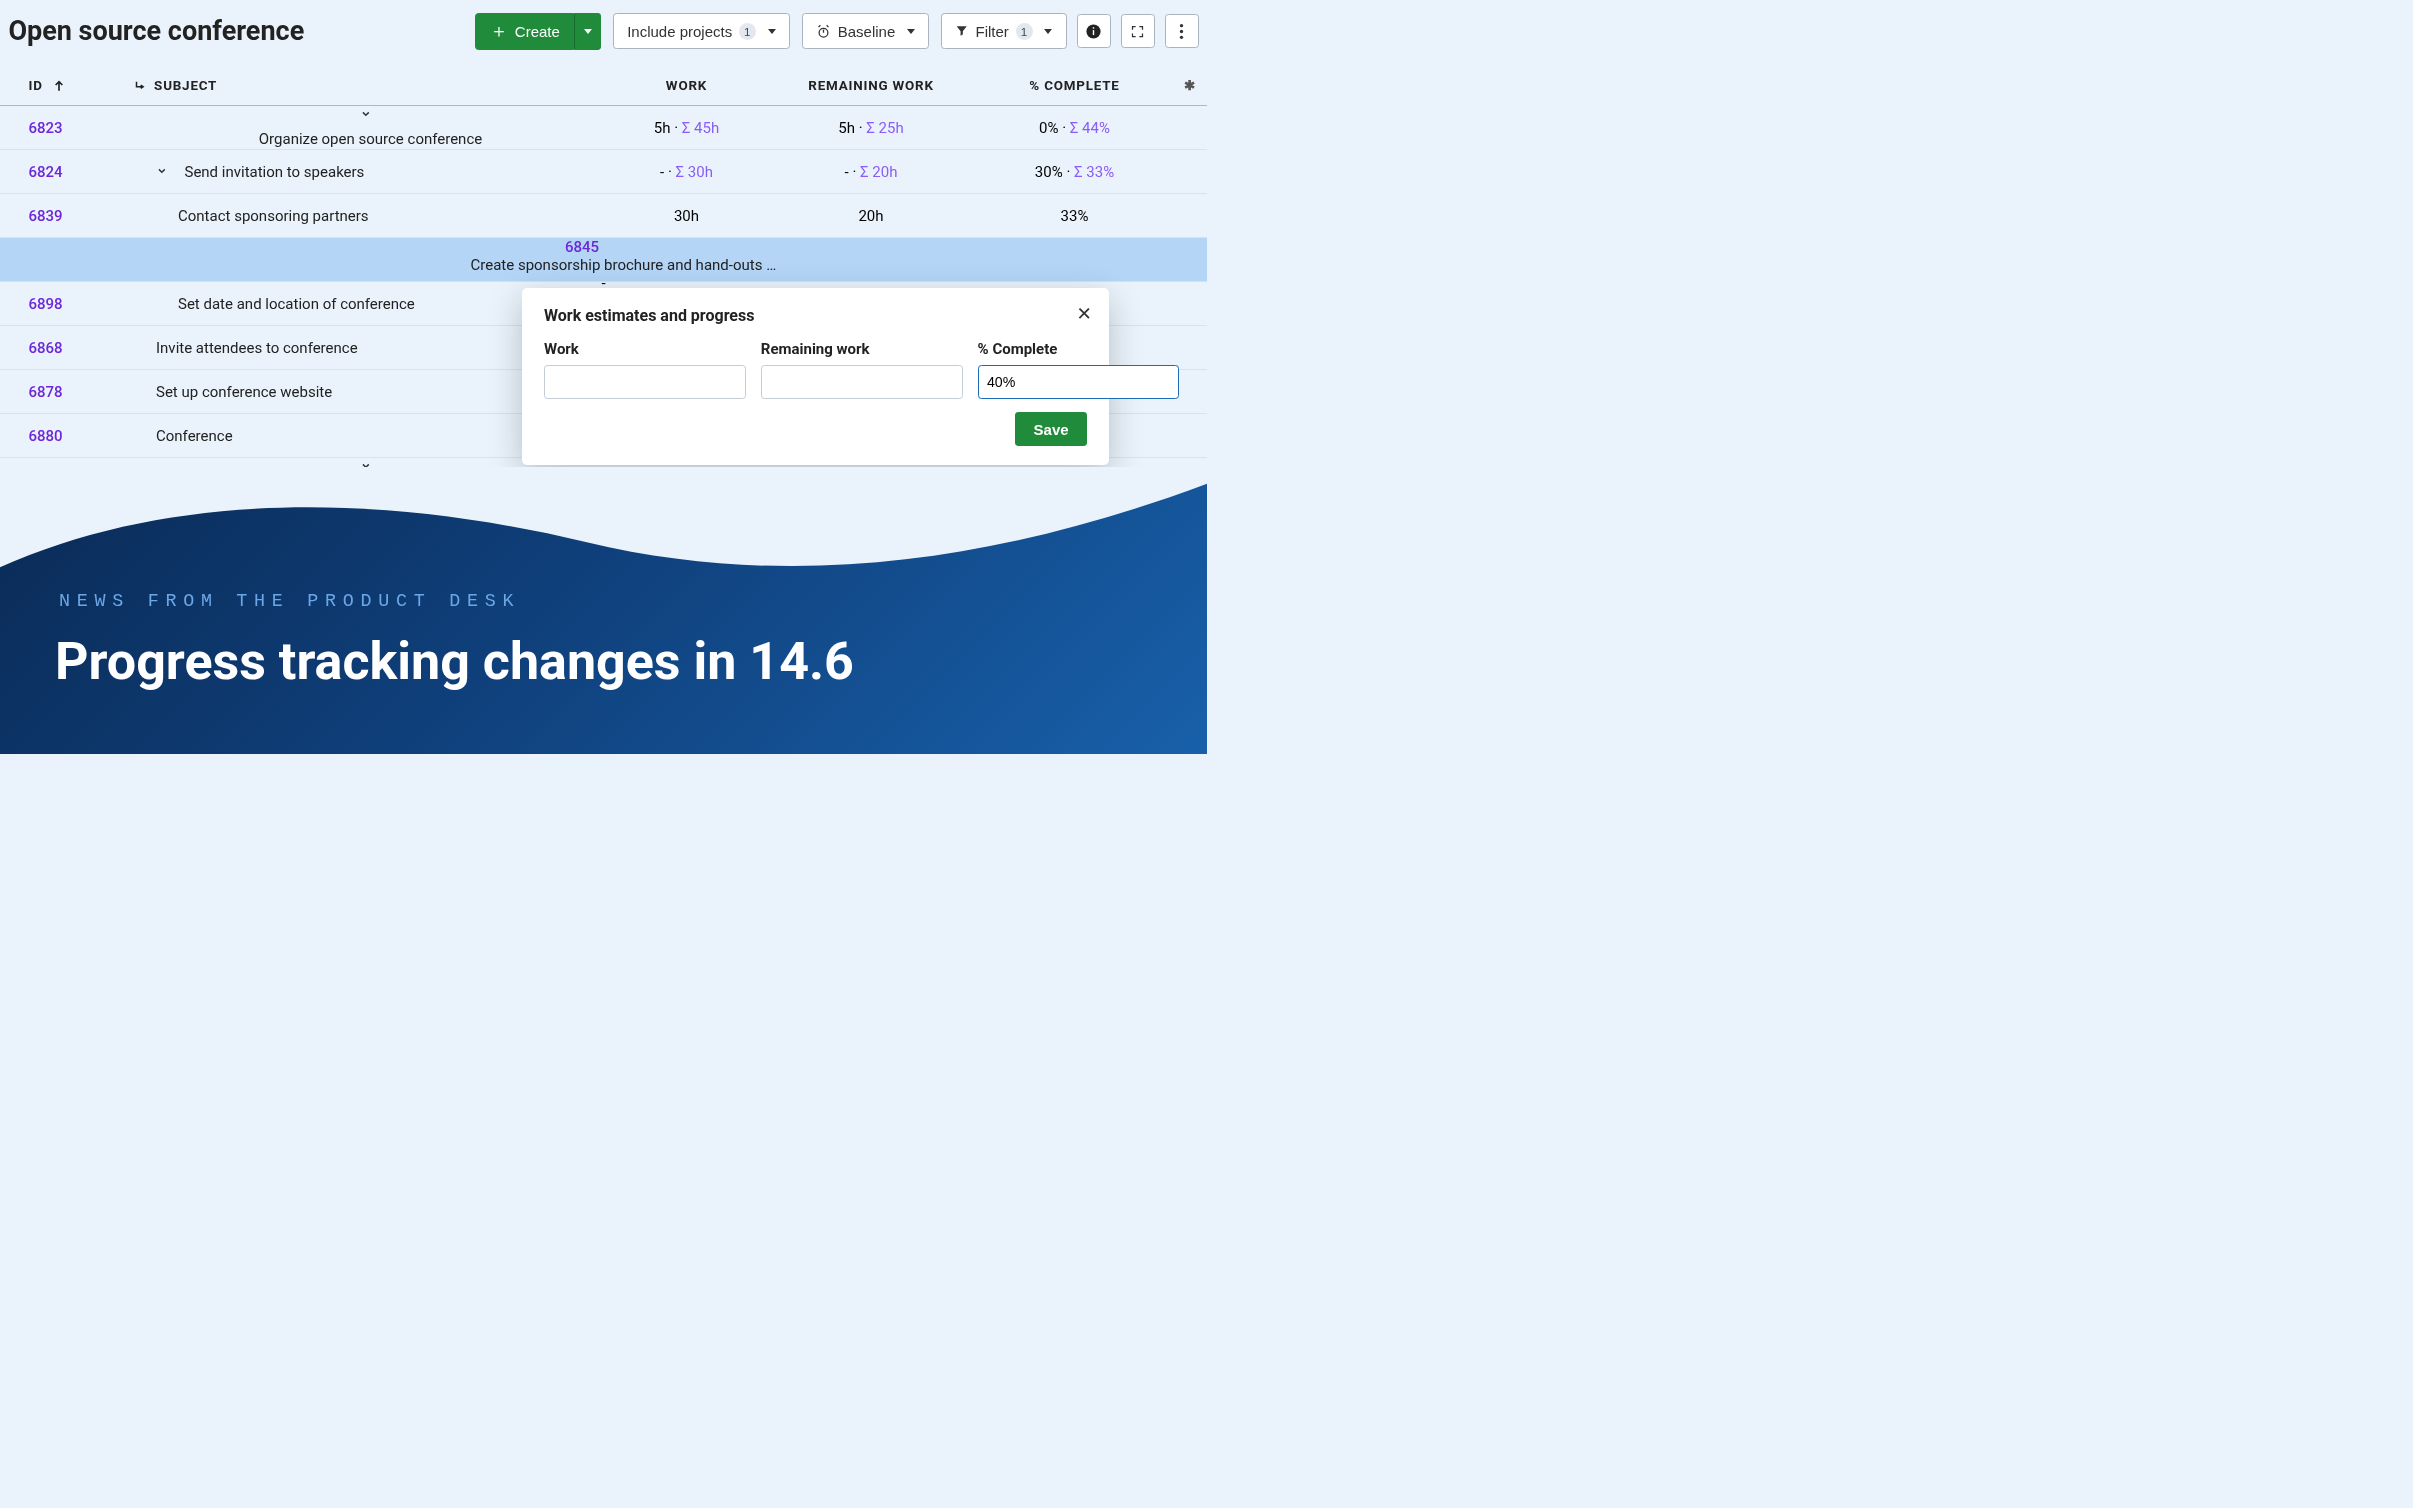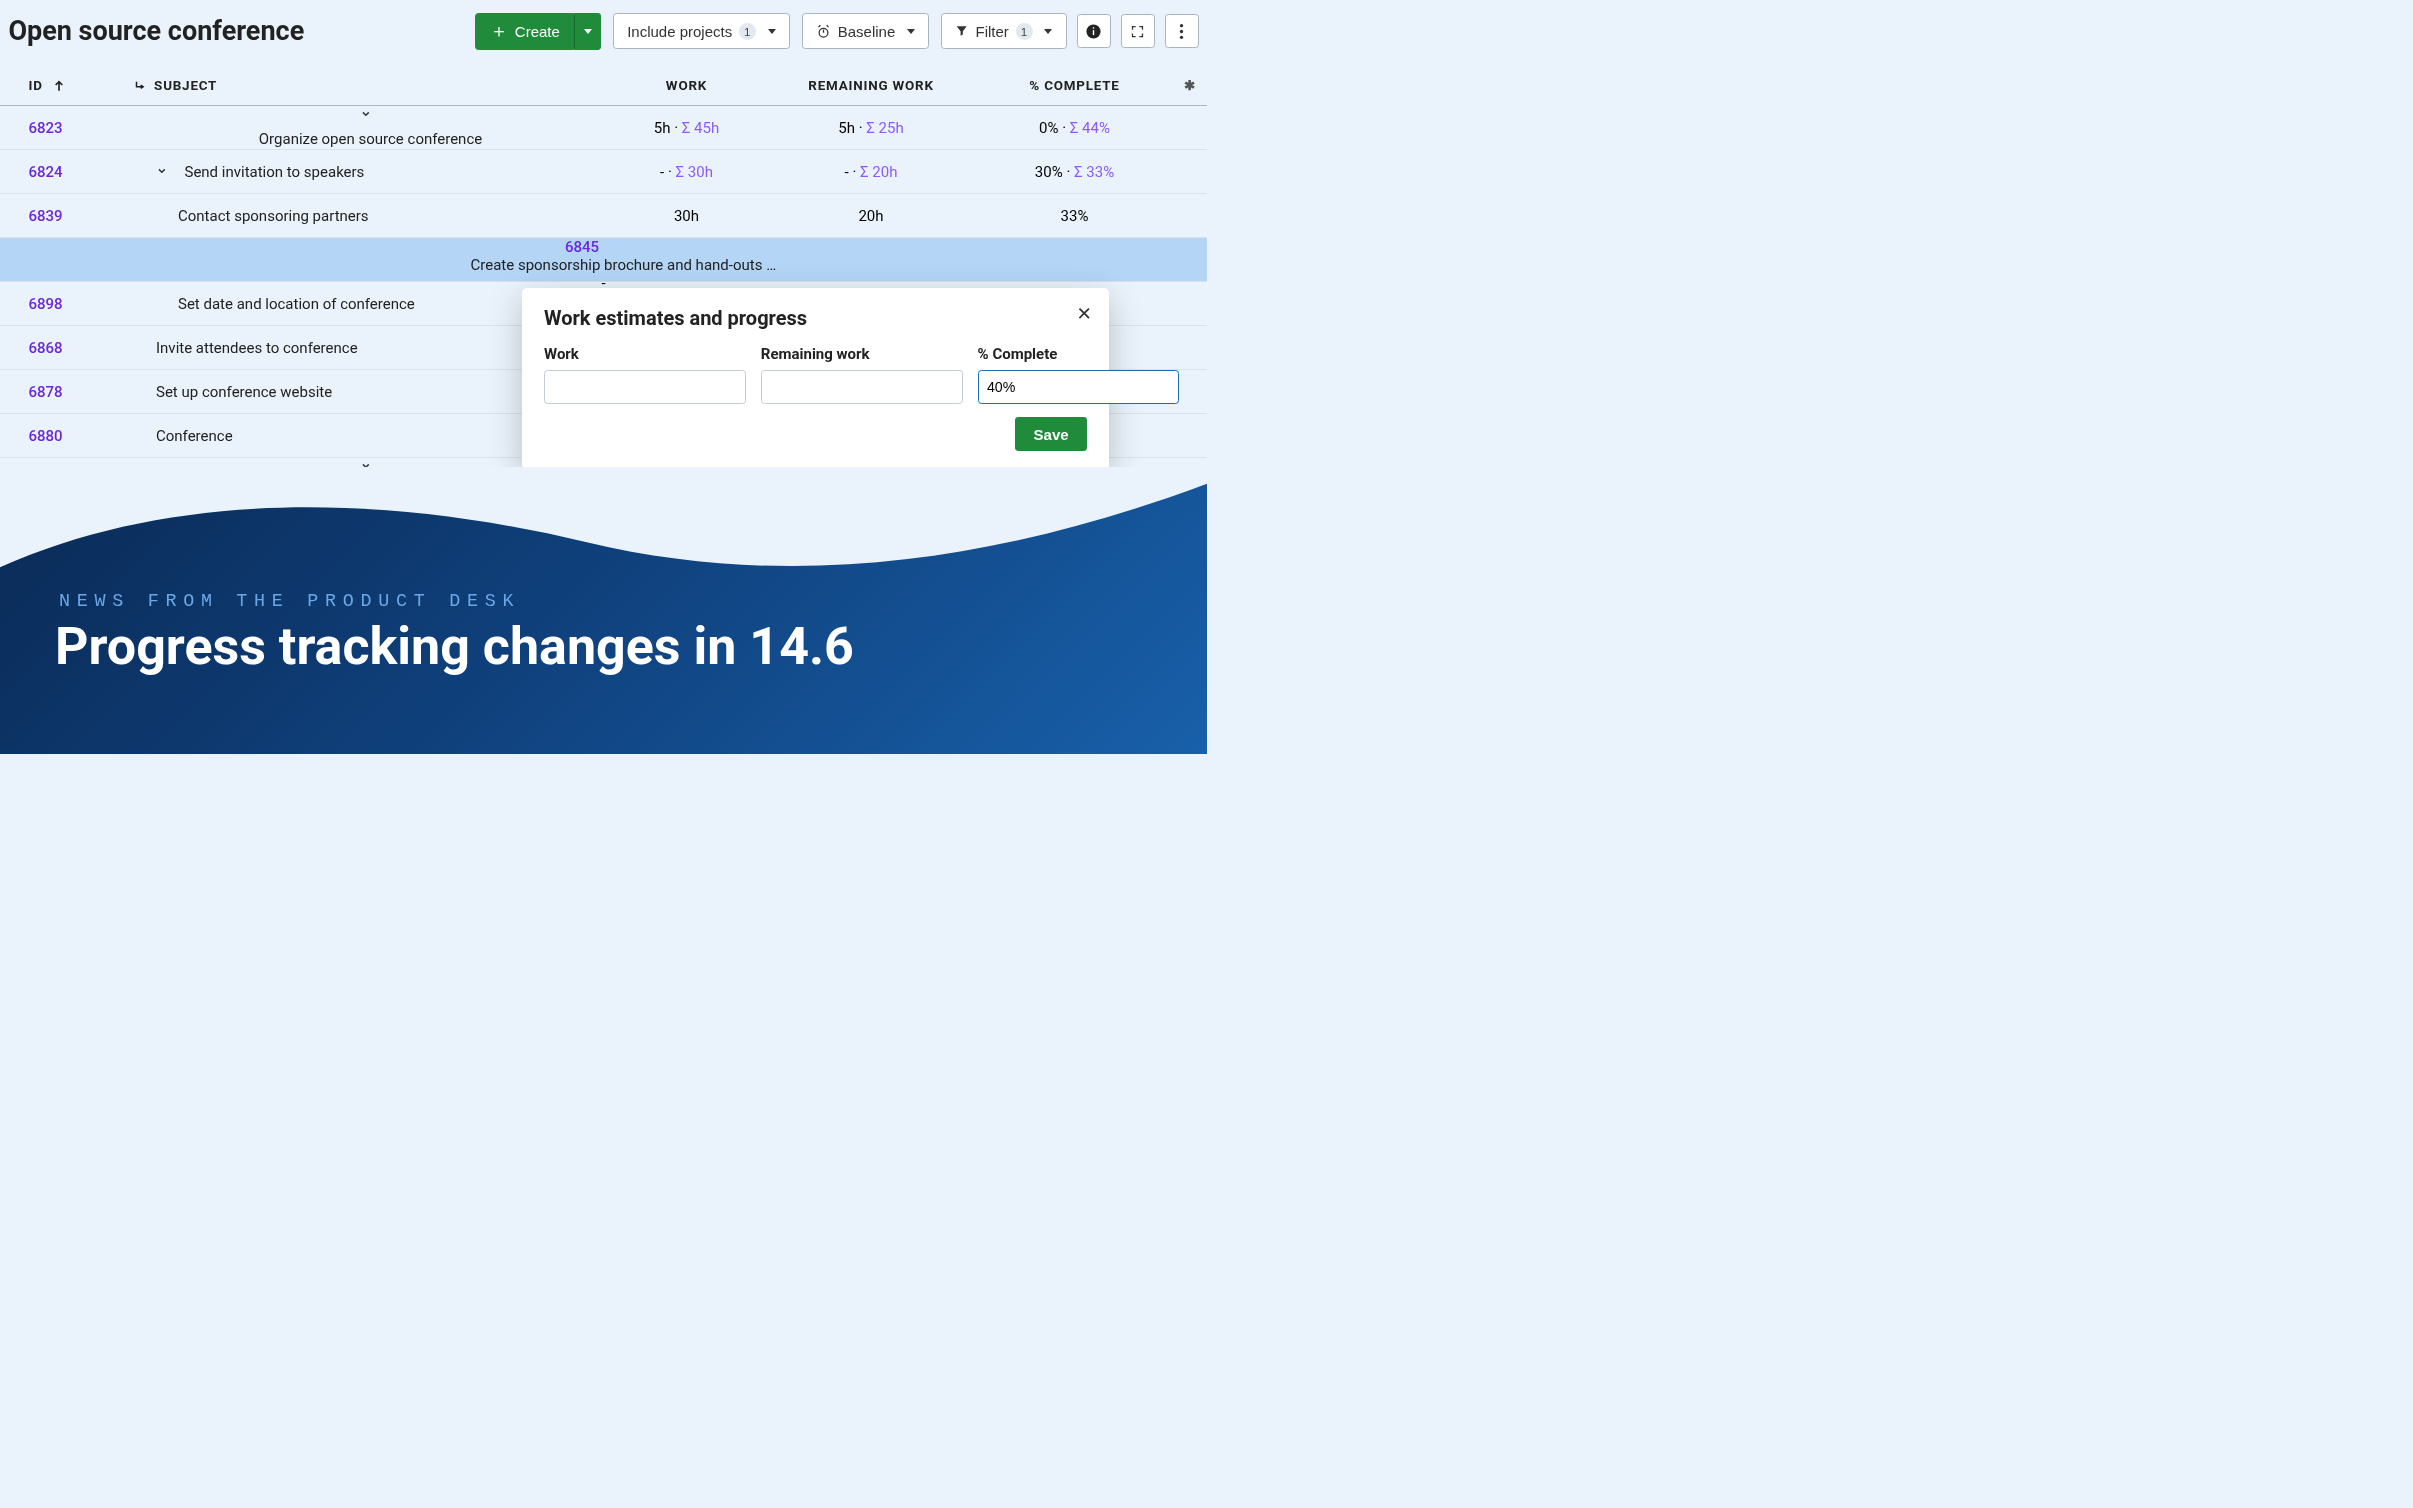--- a/index.html
+++ b/index.html
@@ -34,34 +34,34 @@
   .row.selected { background: #b4d5f6; flex-direction: column; }
   .sum { color: #8b5cf6; }
   .indent-0 { padding-left: 0; flex-direction: column; }
   .indent-1 { padding-left: 22px; }
   .indent-2 { padding-left: 44px; }
   .caret { display:inline-block; width:13.4px; height:13.4px; margin-right:6.7px; color:#333; }
   .arrow-up { display:inline-block; }
   .hier-icon { display:inline-block; }
   
   .popover { position: absolute; top: 288px; left: 522px; width: 587px; background: #fff; border-radius: 5px; box-shadow: 0 10px 34px rgba(0,0,0,0.22); padding: 18.4px 22px; }
-  .popover h3 { font-size: 20px; font-weight: 700; color:#222; }
+  .popover h3 { font-size: 16px; font-weight: 700; color:#222; }
   .popover .close-x { position: absolute; top: 15px; right: 17px; font-size: 18.4px; color: #333; cursor: pointer; }
   .popover .fields { display: flex; gap: 15px; margin-top: 15px; }
   .popover .field { flex: 1; display: flex; flex-direction: column; }
   .popover .field label { font-size: 15px; font-weight: 700; margin-bottom: 6.7px; color:#222; }
   .popover .field input { height: 34px; border: 0.8px solid #c3ccd5; border-radius: 3.4px; font-size: 14.2px; padding: 0 8.4px; background:#fff; }
   .popover .field input.focused { border: 1.7px solid #1a6bb8; outline: none; }
   .popover .actions { display: flex; justify-content: flex-end; margin-top: 13.4px; }
   .save-btn { background: #1f8b3b; color: #fff; border: none; border-radius: 3.4px; padding: 8.4px 18.4px; font-size: 15px; font-weight: 600; cursor:pointer; }
   
   .banner { position: absolute; left: 0; top: 469px; width: 1207px; height: 285px; background: linear-gradient(135deg, #0a2a55 0%, #0f3f7a 45%, #1860aa 100%); }
   .wave { position: absolute; top: -2.5px; left: 0; width: 1207px; height: 117px; }
   .banner .kicker { position: absolute; left: 59px; top: 122px; font-family: "Courier New", monospace; font-size: 18.4px; letter-spacing: 6.7px; color: #6aa7e6; font-weight: 500;}
-  .banner .headline { position: absolute; left: 55px; top: 147px; font-size: 52px; font-weight: 700; color: #fff; }
+  .banner .headline { position: absolute; left: 55px; top: 162px; font-size: 52px; font-weight: 700; color: #fff; }
   .ellipsis { white-space: nowrap; overflow: hidden; text-overflow: ellipsis; max-width: 310px; display: inline-block; vertical-align: bottom; }
 </style>
 </head>
 <body>
 
 <div class="app">
   <div class="screenshot-region">
 
     <div class="header">
       <div class="page-title">Open source conference</div>

